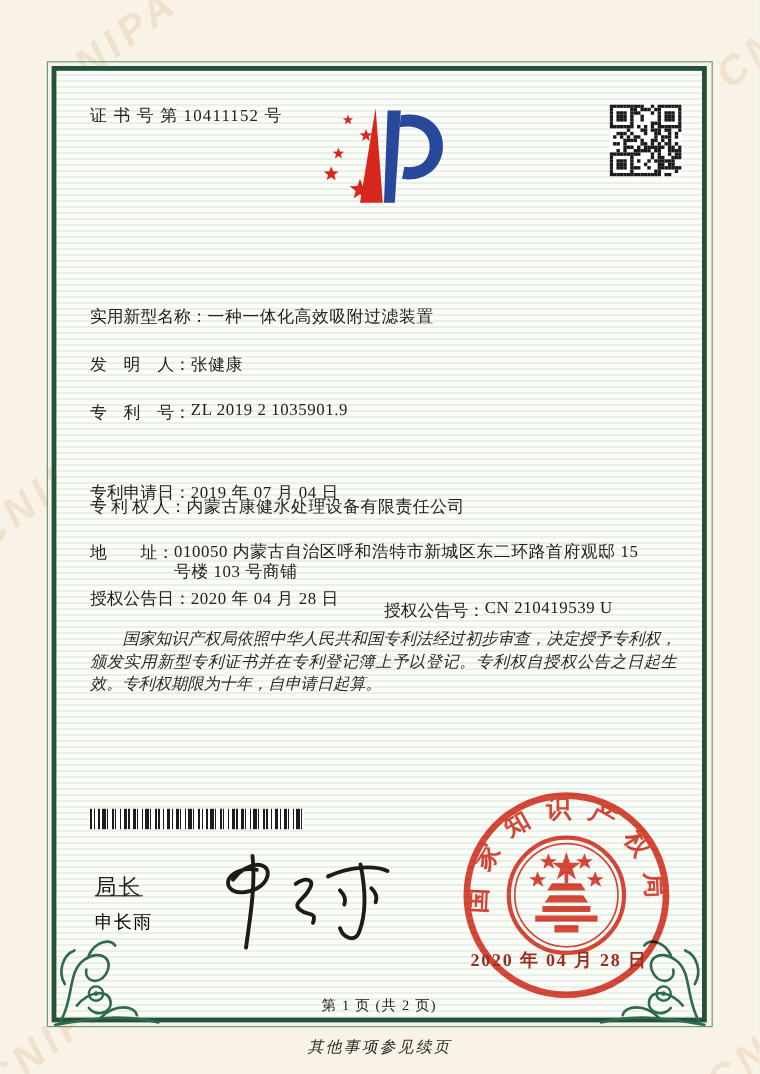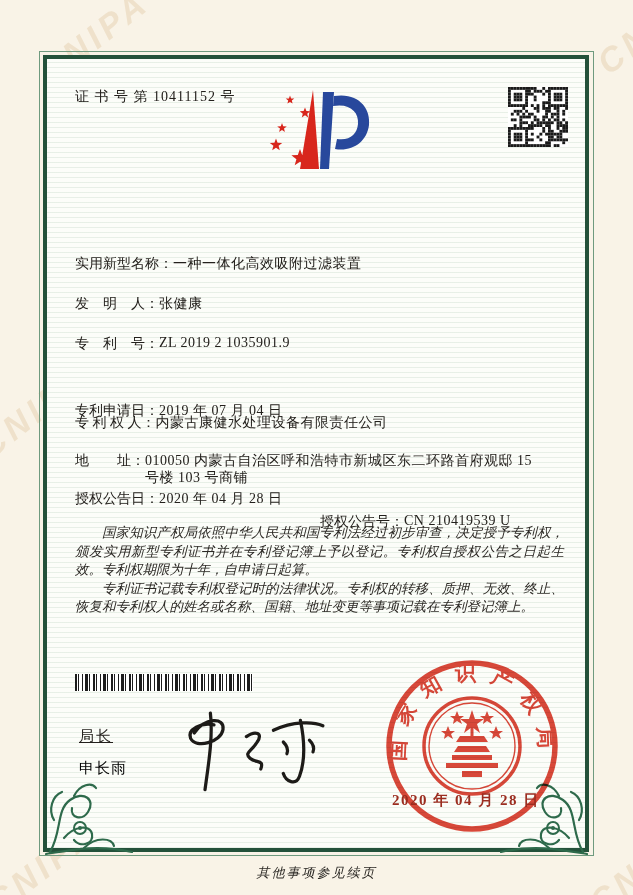--- a/index.html
+++ b/index.html
@@ -56,41 +56,41 @@
   }
 
   
   .field{left:75px;font-size:14px;color:#23201c;z-index:5;white-space:nowrap;}
   .field .flabel{display:inline-block;vertical-align:top;}
   .field .fvalue{display:inline-block;vertical-align:top;letter-spacing:.5px;}
   .field-wrap{white-space:normal;}
   .field-wrap .fvalue{width:396px;line-height:17px;}
   .f-row1{top:255px;} .f-row2{top:295px;} .f-row3{top:335px;}
   .f-row4{top:374px;margin-top:28px;} .f-row5{top:414px;} .f-row6{top:452px;}
-  .f-row7{top:490px;} .f-row7b{left:320px;top:513px;text-align:center;}
+  .f-row7{top:490px;} .f-row7b{left:320px;top:500px;text-align:center;}
 
   
   .body-text{
     left:75px;top:524px;width:489px;z-index:5;
     font-size:13.5px;line-height:18.6px;color:#2b2824;
     font-style:italic;text-align:justify;
   }
   .body-text p{margin:0;text-indent:2em;}
 
   
   .barcode{
     left:75px;top:674px;width:178px;height:17px;z-index:5;
     background:repeating-linear-gradient(90deg,
       #1c1c1c 0 2px,#ffffff 2px 3px,
       #1c1c1c 3px 4px,#ffffff 4px 7px,
       #1c1c1c 7px 8px,#ffffff 8px 10px,
       #1c1c1c 10px 13px,#ffffff 13px 14px,
       #1c1c1c 14px 15px,#ffffff 15px 18px);
   }
-  .director-title{left:79px;top:727px;font-size:15px;color:#23201c;letter-spacing:2px;z-index:5;text-decoration:underline;}
+  .director-title{left:79px;top:727px;font-size:18px;color:#23201c;letter-spacing:2px;z-index:5;text-decoration:underline;}
   .director-name{left:79px;top:759px;font-size:15px;color:#000000;letter-spacing:1px;z-index:5;}
   .signature{left:164px;top:706px;width:172px;height:90px;z-index:5;}
 
   .seal{left:384px;top:658px;width:176px;height:176px;z-index:8;opacity:.93;mix-blend-mode:multiply;}
   .seal-date{
     left:392px;top:791px;width:150px;z-index:9;
     font-size:15px;color:#9b2d20;letter-spacing:1.5px;
     font-weight:bold;white-space:nowrap;
   }
 
@@ -426,21 +426,20 @@
   </div>
   <div class="abs field f-row7">
     <span class="flabel">授权公告日：</span><span class="fvalue">2020 年 04 月 28 日</span>
   </div>
   <div class="abs field f-row7b">
     <span class="flabel">授权公告号：</span><span class="fvalue">CN 210419539 U</span>
   </div>
 
   <div class="abs body-text">
     <p>国家知识产权局依照中华人民共和国专利法经过初步审查，决定授予专利权，颁发实用新型专利证书并在专利登记簿上予以登记。专利权自授权公告之日起生效。专利权期限为十年，自申请日起算。</p>
-    <p>专利证书记载专利权登记时的法律状况。专利权的转移、质押、无效、终止、恢复和专利权人的姓名或名称、国籍、地址变更等事项记载在专利登记簿上。</p>
   </div>
 
   <div class="abs barcode"></div>
 
   <div class="abs director-title">局长</div>
   <div class="abs director-name">申长雨</div>
 
   <svg class="abs signature" viewBox="0 0 180 100">
     <g fill="none" stroke="#1d1b18" stroke-width="3.6" stroke-linecap="round">
       <path d="M28,30 C40,13 62,12 60,26 C58,40 30,48 24,36 C20,26 36,18 50,21"></path>
@@ -472,15 +471,16 @@
       <path d="M72,84 L104,84 L100,78 L76,78 Z"></path>
       <path d="M70,94 L106,94 L102,88 L74,88 Z"></path>
       <rect x="68" y="97" width="40" height="5"></rect>
       <rect x="62" y="105" width="52" height="5"></rect>
       <rect x="78" y="113" width="20" height="6"></rect>
       <rect x="86.5" y="68" width="3" height="10"></rect>
     </g>
   </svg>
   <div class="abs seal-date">2020 年 04 月 28 日</div>
 
+  <div class="abs page-indicator">第 1 页 (共 2 页)</div>
   <div class="abs footer-note">其他事项参见续页</div>
 
 </div>
 
 </body></html>

